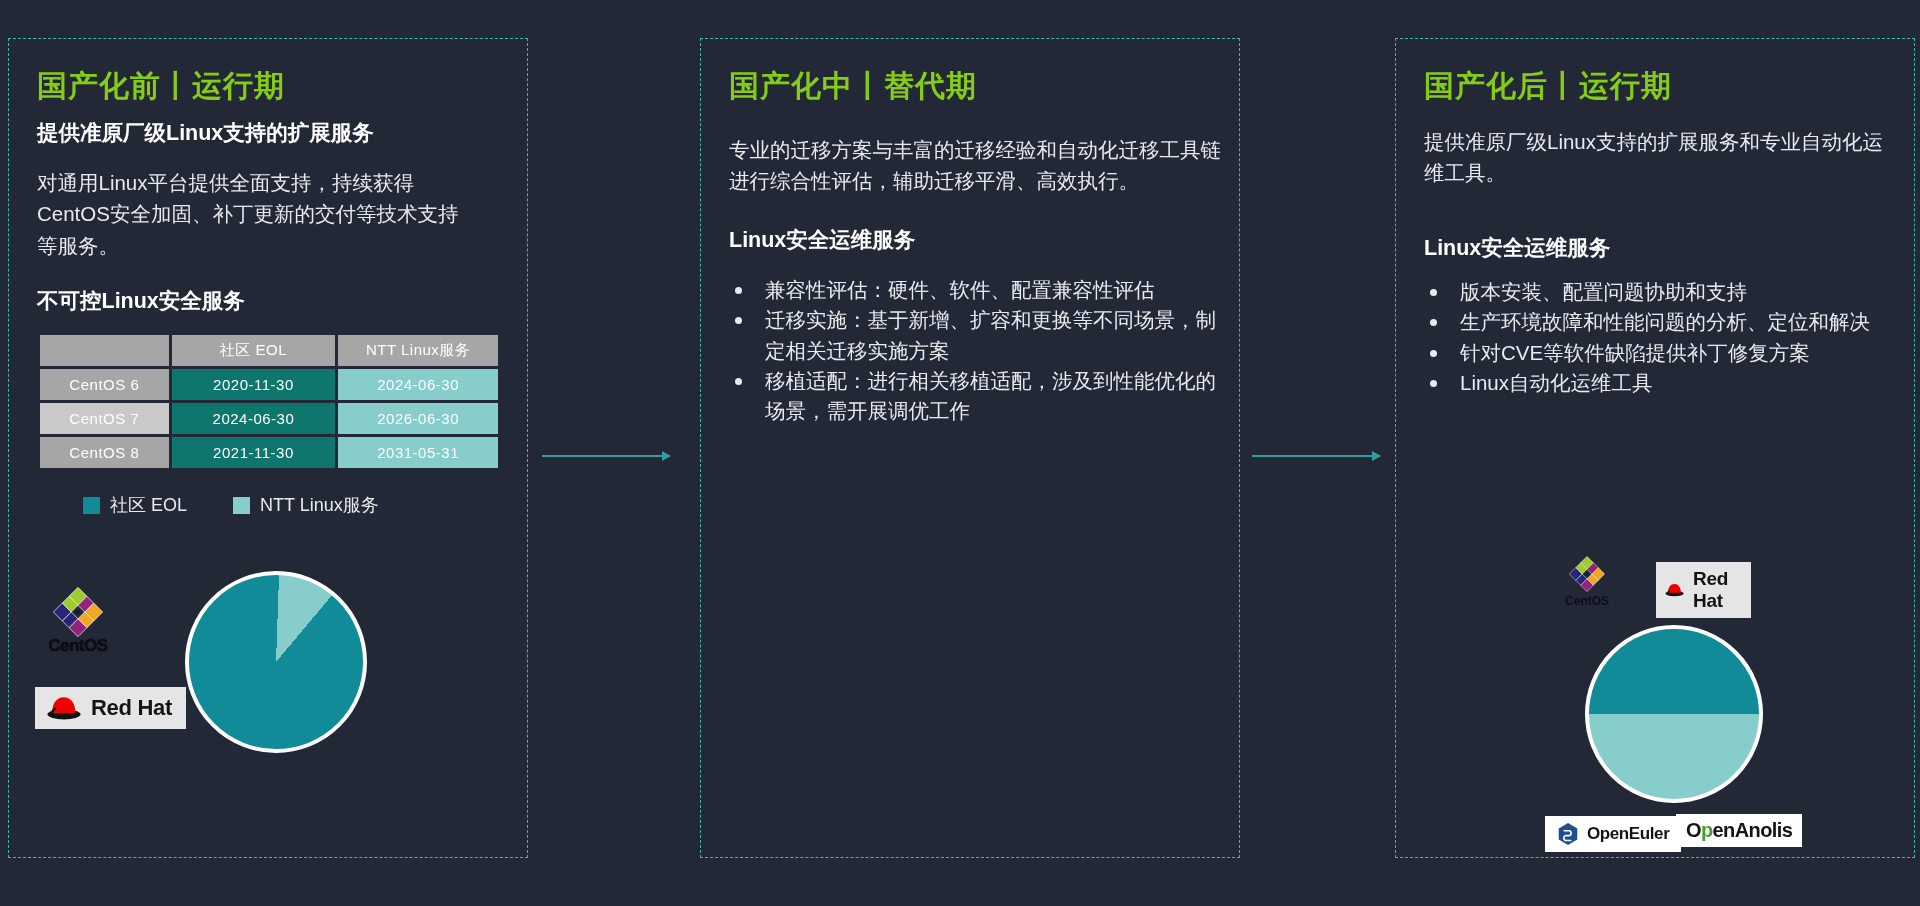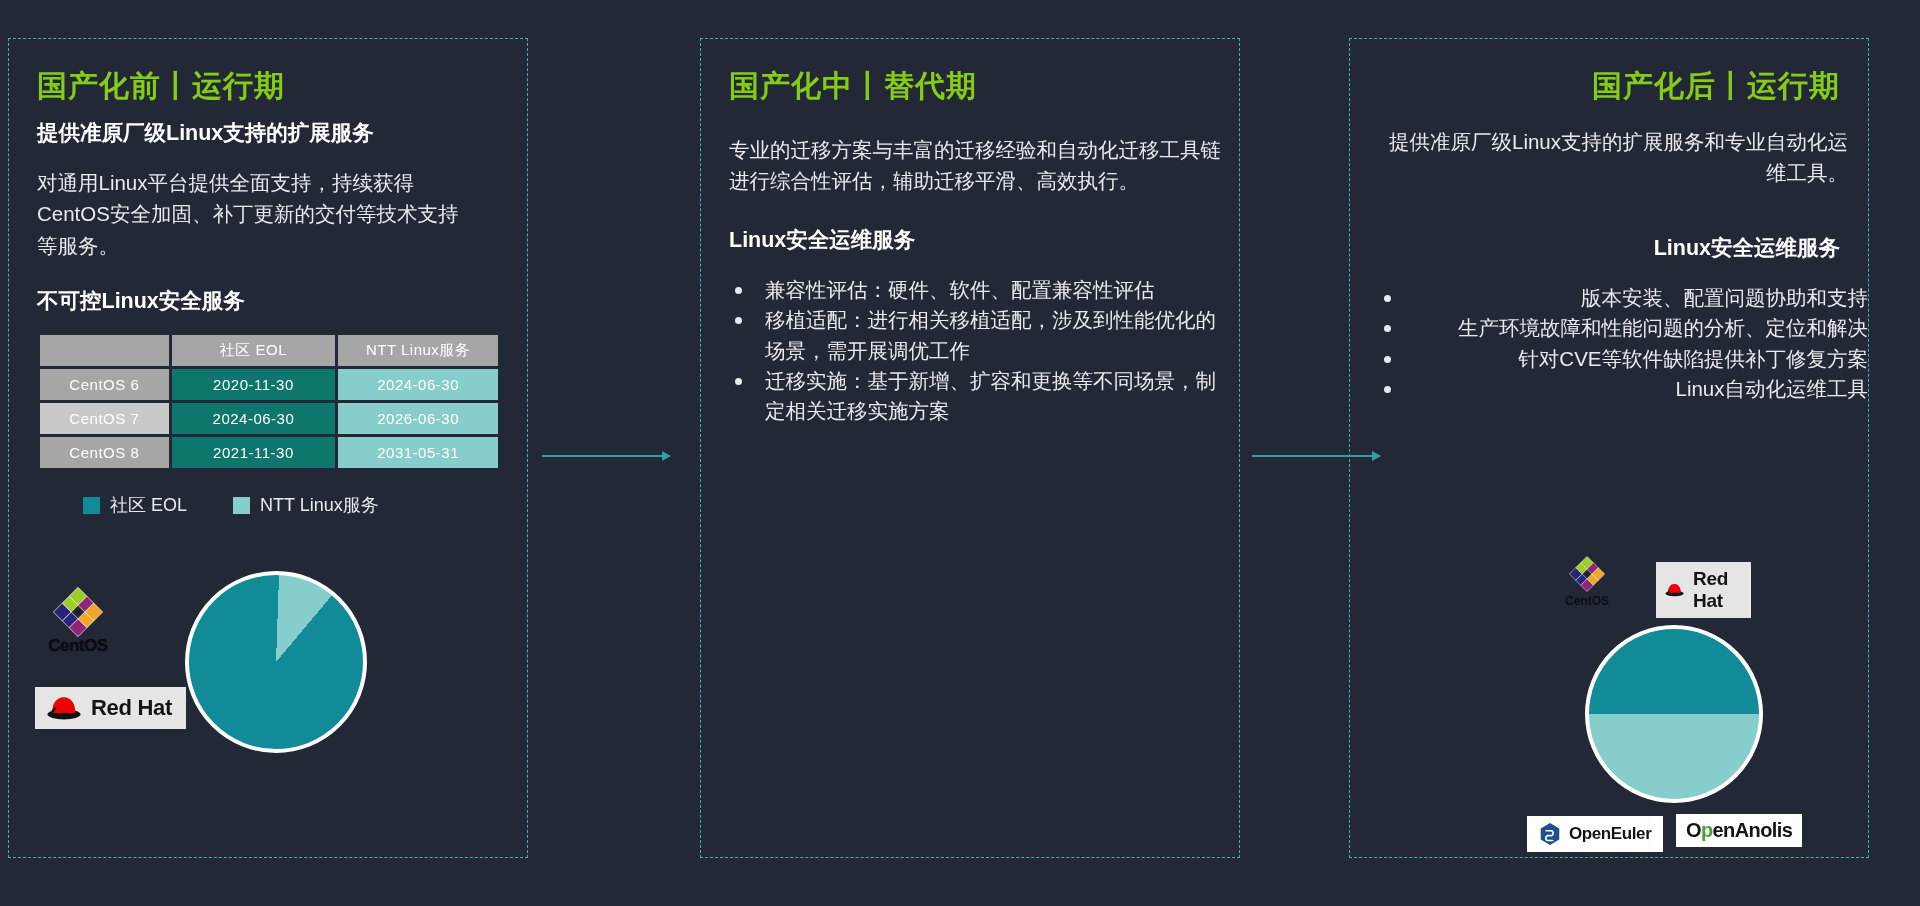--- a/index.html
+++ b/index.html
@@ -14,21 +14,21 @@
   
   .panel {
     position: absolute;
     top: 38px;
     height: 820px;
     border: 1px dashed #3fb6b6;
     padding: 30px 28px 0 28px;
   }
   #panel-1 { left: 8px;    width: 520px; }
   #panel-2 { left: 700px;  width: 540px; }
-  #panel-3 { left: 1349px; width: 520px; text-align: right; }
+  #panel-3 { left: 1395px; width: 520px; }
 
   .p-title {
     font-size: 30px;
     font-weight: bold;
     color: #84cc16;
     letter-spacing: 1px;
     line-height: 1.15;
     white-space: nowrap;
   }
   .p-sub {
@@ -228,22 +228,22 @@
                 background: conic-gradient(from 0deg, #108b97 0deg 2deg, #87cdcb 2deg 40deg, #108b97 40deg 360deg);"></div>
   </div>
 
   <div class="panel" id="panel-2">
     <div class="p-title">国产化中丨替代期</div>
     <div class="p-body" style="margin-top:30px; width:500px">专业的迁移方案与丰富的迁移经验和自动化迁移工具链进行综合性评估，辅助迁移平滑、高效执行。</div>
     <div class="p-head2" style="margin-top:28px">Linux安全运维服务</div>
 
     <ul class="bullets" style="margin-top:20px; width:500px">
       <li><span class="dot"></span><span>兼容性评估：硬件、软件、配置兼容性评估</span></li>
+      <li><span class="dot"></span><span>迁移实施：基于新增、扩容和更换等不同场景，制定相关迁移实施方案</span></li>
       <li><span class="dot"></span><span>移植适配：进行相关移植适配，涉及到性能优化的场景，需开展调优工作</span></li>
-      <li><span class="dot"></span><span>迁移实施：基于新增、扩容和更换等不同场景，制定相关迁移实施方案</span></li>
     </ul>
 
     <div class="abs" style="left:860px; top:515px;">
       <div style="width:52px; text-align:center;">
         <svg viewBox="0 0 100 100" width="40" height="40">
           <g stroke="#fff" stroke-width="1.2">
             <path d="M50 6 L66 22 L50 38 L34 22 Z" fill="#9ccd2a"></path>
             <path d="M78 34 L94 50 L78 66 L62 50 Z" fill="#efa724"></path>
             <path d="M50 62 L66 78 L50 94 L34 78 Z" fill="#932279"></path>
             <path d="M22 34 L38 50 L22 66 L6 50 Z" fill="#262577"></path>
@@ -266,42 +266,42 @@
           <path d="M11 30 C9 26 12 22 18 21 C16 26 14 29 11 30 Z" fill="#121212"></path>
         </svg>
         <span class="rh-text" style="font-size:19px">Red Hat</span>
       </div>
     </div>
 
     <div class="abs" style="left:884px; top:586px; width:178px; height:178px; border-radius:50%;
                 border:4px solid #ffffff;
                 background: conic-gradient(from 270deg, #108b97 0deg 180deg, #87cdcb 180deg 360deg);"></div>
 
-    <div class="abs" style="left:826px; top:777px;">
+    <div class="abs" style="left:844px; top:777px;">
       <div class="logo-white">
         <svg width="22" height="24" viewBox="0 0 40 44">
           <polygon points="20,2 37,12 37,32 20,42 3,32 3,12" fill="#1f4f8f"></polygon>
           <path d="M13 16 h10 a5 5 0 0 1 0 9 h-8 a5 5 0 0 0 0 9 h10" stroke="#fff" stroke-width="3" fill="none" stroke-linecap="round"></path>
         </svg>
         <span class="oe-text">OpenEuler</span>
       </div>
     </div>
     <div class="abs" style="left:975px; top:775px;">
       <div class="logo-white" style="padding:5px 10px;">
         <span class="oa-text">O<span class="oa-green">p</span>enAnolis</span>
       </div>
     </div>
   </div>
 
   <div class="panel" id="panel-3">
     <div class="p-title">国产化后丨运行期</div>
     <div class="p-body" style="margin-top:22px; width:470px">提供准原厂级Linux支持的扩展服务和专业自动化运维工具。</div>
     <div class="p-head2" style="margin-top:44px">Linux安全运维服务</div>
 
-    <ul class="bullets" style="margin-top:20px; width:490px">
+    <ul class="bullets" style="margin-top:14px; width:490px">
       <li><span class="dot"></span><span>版本安装、配置问题协助和支持</span></li>
       <li><span class="dot"></span><span>生产环境故障和性能问题的分析、定位和解决</span></li>
       <li><span class="dot"></span><span>针对CVE等软件缺陷提供补丁修复方案</span></li>
       <li><span class="dot"></span><span>Linux自动化运维工具</span></li>
     </ul>
 
   </div>
 
   <div class="arrow" id="arrow-1"></div>
   <div class="arrow" id="arrow-2"></div>

